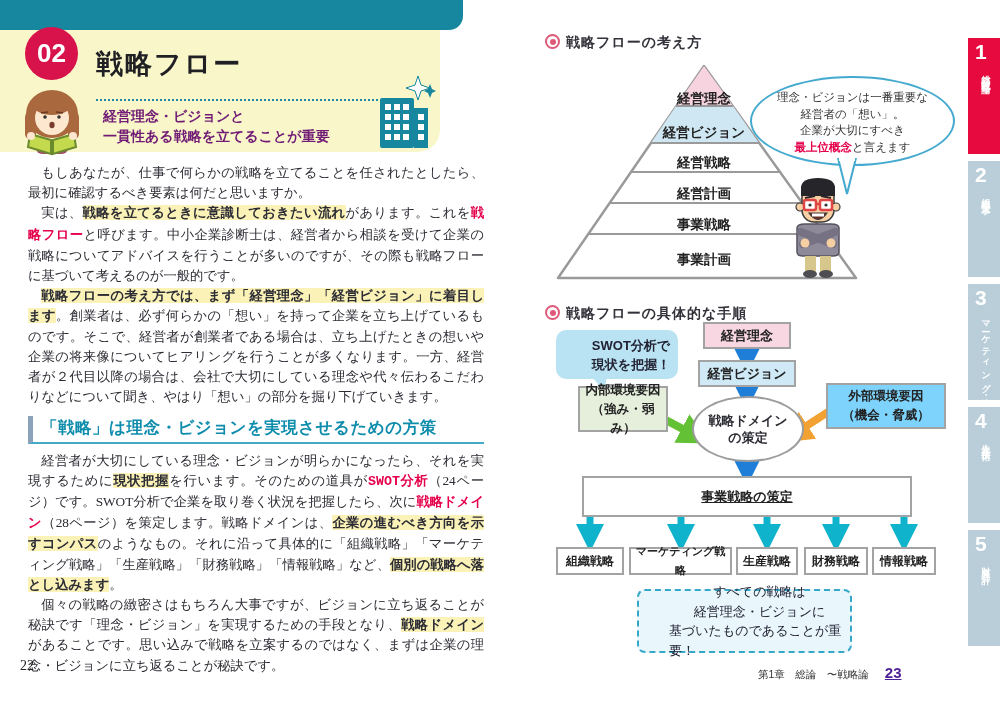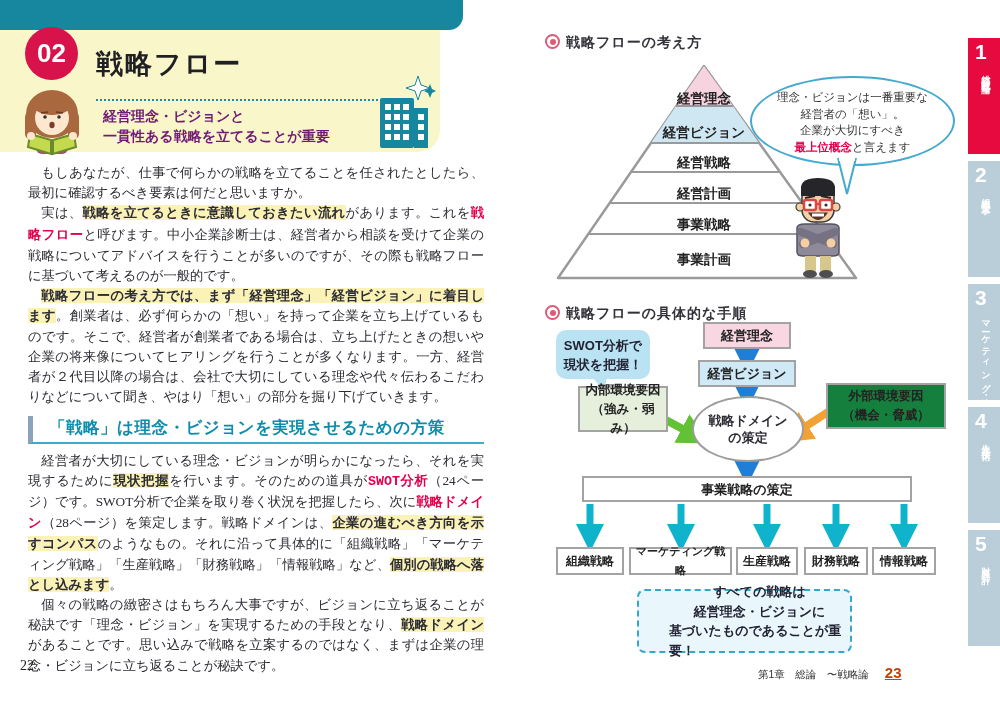--- a/index.html
+++ b/index.html
@@ -24,21 +24,21 @@
   
   .body-text{
     left:28px;top:163px;width:456px;
     font-family:"Liberation Serif","DejaVu Serif",serif;
     font-size:13.3px;line-height:20.2px;text-align:justify;color:#2c2c34;
   }
   .body-text p{margin:0;text-indent:1em;}
   .r-hl{background:#fbf2b8;font-weight:bold;font-family:"Liberation Sans","DejaVu Sans",sans-serif;margin-top:12px;}
   .r-red{color:#e5004b;font-weight:bold;font-family:Liberation Mono, monospace;}
   .sec-head{
-    margin:9px 0 7px 0;padding:1px 0 4px 16px;
+    margin:9px 0 7px 0;padding:1px 0 4px 8px;
     border-left:5px solid #8aa3ba;border-bottom:2px solid #44a9c7;
     color:#0e8cac;font-size:16.5px;font-weight:bold;letter-spacing:0.5px;
     font-family:"Liberation Sans","DejaVu Sans",sans-serif;text-indent:0;
   }
   .pageno-left{left:20px;top:658px;font-family:"Liberation Serif","DejaVu Serif",serif;font-size:14px;color:#222;}
 
   
   .fig-head{font-weight:bold;font-size:14px;color:#33323a;letter-spacing:1px;}
   .maru{width:11px;height:11px;border:2.5px solid #dd5a78;border-radius:50%;display:inline-block;position:relative;margin-right:6px;vertical-align:-2px;}
   .maru::after{content:"";position:absolute;inset:2.5px;background:#dd5a78;border-radius:50%;}
@@ -50,48 +50,48 @@
   }
   .bubble-tail{left:836px;top:158px;z-index:3;}
 
   .fbox{
     position:absolute;border:2px solid #a3a3a3;display:flex;flex-direction:column;align-items:center;justify-content:center;
     font-weight:bold;color:#222;background:#fff;text-align:center;z-index:2;box-sizing:border-box;font-size:13px;line-height:19px;
   }
   .pink{background:#f8d7e3;}
   .lblue{background:#cfe9f6;}
   .green{background:#e5efdc;}
-  .tan{background:#15803d;}
+  .tan{background:#7dd3fc;}
   .domain{
     left:692px;top:396px;width:112px;height:66px;border:2px solid #9c9c9c;border-radius:50%;
     background:#fff;display:flex;flex-direction:column;align-items:center;justify-content:center;
     font-weight:bold;font-size:13px;line-height:17px;z-index:2;box-sizing:border-box;
   }
   .swot-bubble{
     left:556px;top:330px;width:94px;height:49px;background:#b9e3f2;border-radius:10px;
     display:flex;flex-direction:column;align-items:center;justify-content:center;
-    font-weight:bold;font-size:13px;line-height:19px;color:#223;z-index:2;
+    font-weight:bold;font-size:13px;line-height:19px;color:#223;z-index:2;padding-left:28px;
   }
   .swot-tail{left:592px;top:377px;z-index:1;}
   .note-box{
     left:637px;top:589px;width:215px;height:64px;background:#e9f6fc;border:2px dashed #35a8ca;border-radius:8px;
     display:flex;flex-direction:column;align-items:center;justify-content:center;
-    font-weight:bold;font-size:13px;line-height:19.5px;color:#223;z-index:2;box-sizing:border-box;padding-left:30px;
+    font-weight:normal;font-size:13px;line-height:19.5px;color:#223;z-index:2;box-sizing:border-box;padding-left:30px;
   }
   .flow-arrows{left:520px;top:300px;z-index:1;}
 
   
   .tab{position:absolute;left:968px;width:32px;height:116px;background:#b9ced9;color:#fff;}
   .tab.active{background:#e60a3e;}
   .tnum{font-size:21px;font-weight:bold;padding:2px 0 0 7px;line-height:1.1;}
   .tlabel{writing-mode:vertical-rl;font-size:9px;font-weight:bold;letter-spacing:2px;margin:5px 0 0 11px;}
 
   
   .footer-right{left:758px;top:664px;font-size:10.5px;color:#333;}
-  .footer-right .pn{font-size:15px;font-weight:bold;margin-left:16px;color:#c2410c;text-decoration:underline;}
+  .footer-right .pn{font-size:15px;font-weight:bold;margin-left:16px;color:#4c1d95;text-decoration:underline;}
 </style>
 </head>
 <body>
 
 <div class="abs teal-band"></div>
 <div class="abs header-card"></div>
 <div class="abs num-circle">02</div>
 <div class="abs page-title">戦略フロー</div>
 <div class="abs dotted-rule"></div>
 <div class="abs subtitle">
@@ -259,21 +259,21 @@
 
 <div class="fbox green" style="left:578px;top:386px;width:90px;height:46px;font-size:12.5px;">
   <div>内部環境要因</div>
   <div>（強み・弱み）</div>
 </div>
 <div class="fbox tan" style="left:826px;top:383px;width:120px;height:46px;font-size:12.5px;">
   <div>外部環境要因</div>
   <div>（機会・脅威）</div>
 </div>
 
-<div class="fbox" style="left:582px;top:476px;width:330px;height:26px;">事業戦略の策定</div>
+<div class="fbox" style="left:582px;top:476px;width:330px;height:41px;text-decoration:underline;">事業戦略の策定</div>
 
 <div class="fbox" style="left:556px;top:547px;width:68px;height:28px;font-size:12px;">組織戦略</div>
 <div class="fbox" style="left:629px;top:547px;width:103px;height:28px;font-size:11px;">マーケティング戦略</div>
 <div class="fbox" style="left:736px;top:547px;width:62px;height:28px;font-size:12px;">生産戦略</div>
 <div class="fbox" style="left:804px;top:547px;width:64px;height:28px;font-size:12px;">財務戦略</div>
 <div class="fbox" style="left:872px;top:547px;width:64px;height:28px;font-size:12px;">情報戦略</div>
 
 <div class="abs note-box">
   <div>すべての戦略は</div>
   <div>経営理念・ビジョンに</div>

